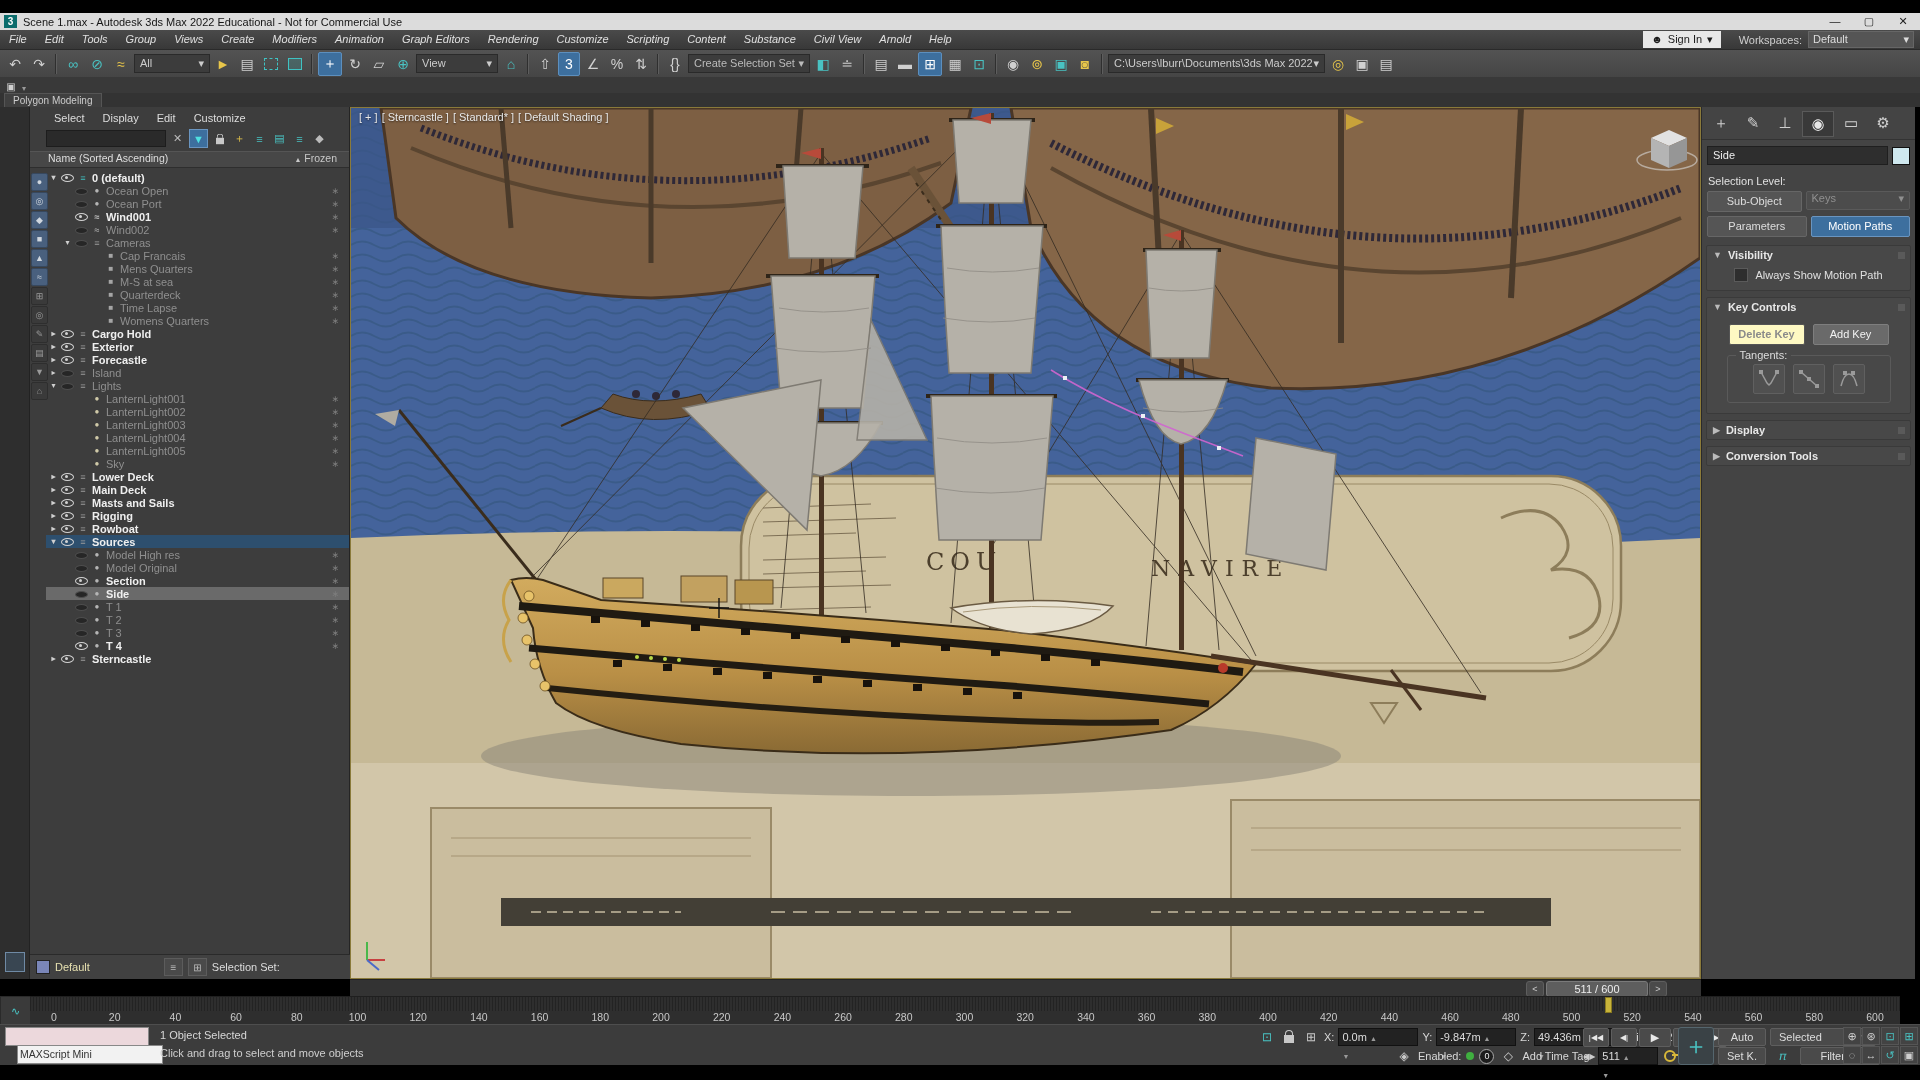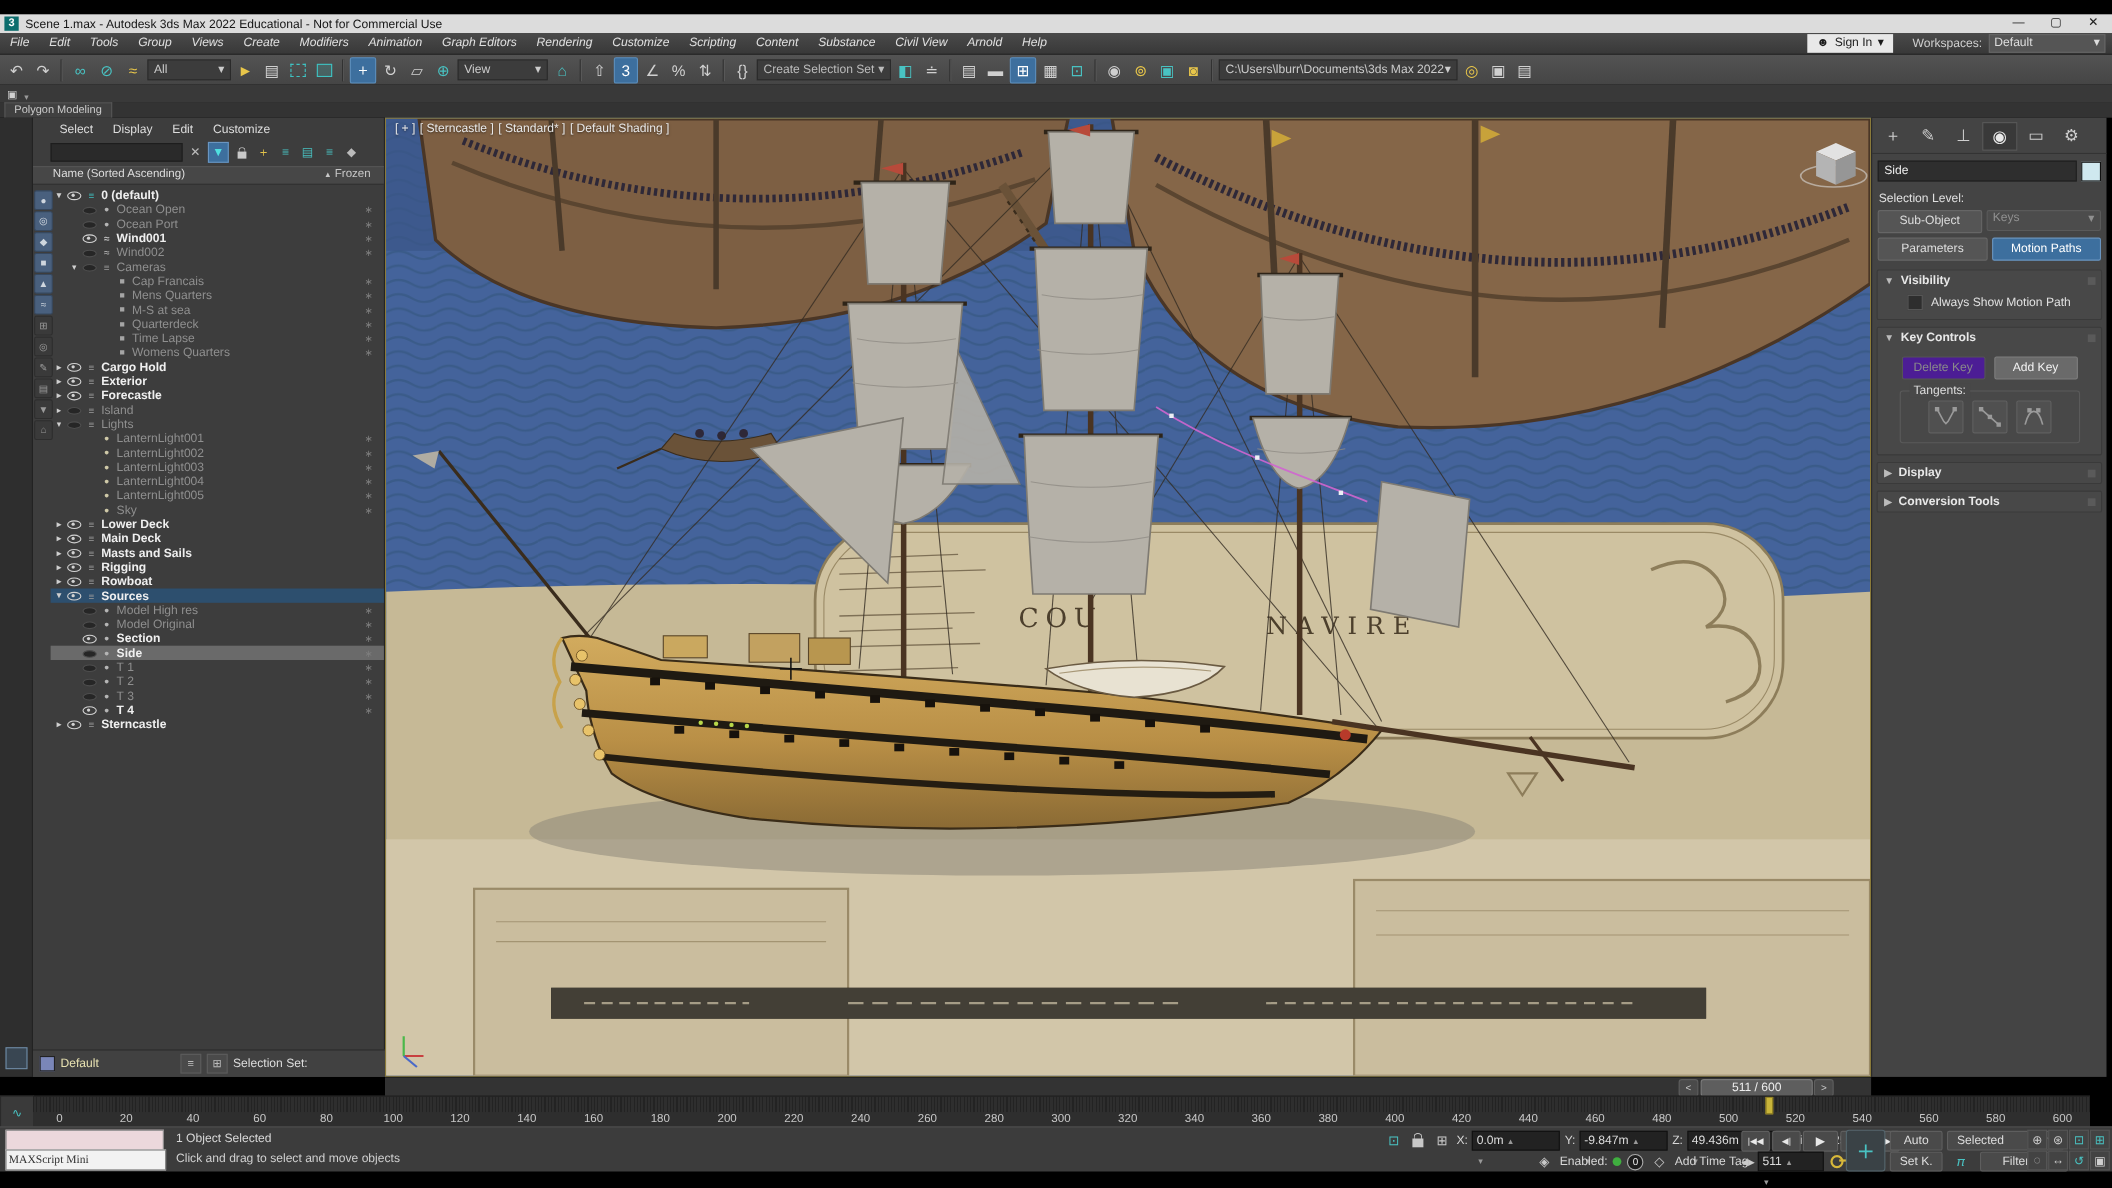--- a/index.html
+++ b/index.html
@@ -90,22 +90,22 @@
   #curvebtn{left:0px;top:996px;width:29px;height:28px;background:#3a3a3a;border:1px solid #2a2a2a;
     color:#49c2c2;font-size:11px;display:flex;align-items:center;justify-content:center;}
   #ruler{left:30px;top:996px;width:1870px;height:28px;background:#2e2e2e;border-top:1px solid #1f1f1f;overflow:hidden;}
   #rticks{left:0;top:0;width:1870px;height:14px;
     background:repeating-linear-gradient(90deg,#232323 0 1px,#2e2e2e 1px 3px);}
   .rlab{position:absolute;top:14px;transform:translateX(-50%);color:#c8c8c8;font-size:10.5px;}
   #playhead{top:0;width:5px;height:14px;background:#c8b43a;border:1px solid #8a7a20;}
   
   #statusbar{left:0;top:1024px;width:1920px;height:40px;background:#3c3c3c;border-top:1px solid #4e4e4e;color:#d8d8d8;font-size:11px;}
   #msrose{left:5px;top:2px;width:142px;height:17px;background:#ecd8dc;border:1px solid #888;}
-  #mswhite{left:5px;top:20px;width:142px;height:17px;background:#f2f2f2;border:1px solid #888;
-    color:#333;font-family:Liberation Serif, serif;font-size:10.5px;line-height:17px;padding-left:2px;}
+  #mswhite{left:17px;top:20px;width:142px;height:17px;background:#f2f2f2;border:1px solid #888;
+    color:#333;font-family:Liberation Sans, sans-serif;font-size:10.5px;line-height:17px;padding-left:2px;}
   #selcount{left:160px;top:4px;} #prompt{left:160px;top:22px;color:#cfcfcf;}
   .sico{width:18px;height:18px;display:flex;align-items:center;justify-content:center;color:#c8c8c8;font-size:12px;}
   .cfield{background:#222;border:1px solid #111;height:16px;line-height:16px;color:#ddd;padding:0 3px;position:relative;}
   .spin{color:#999;font-size:7px;margin-left:3px;}
   #coordrow{left:1258px;top:3px;display:flex;align-items:center;gap:4px;}
   #enabledrow{left:1395px;top:22px;display:flex;align-items:center;gap:5px;}
   .greendot{width:8px;height:8px;border-radius:50%;background:#3fae3f;}
   #zerocirc{width:13px;height:13px;border-radius:50%;background:#1d1d1d;border:1px solid #aaa;color:#eee;
     font-size:9px;display:flex;align-items:center;justify-content:center;}
   #playrow{left:1583px;top:3px;display:flex;gap:2px;}
@@ -140,21 +140,21 @@
     display:flex;align-items:flex-start;justify-content:space-between;padding:0 5px;box-sizing:border-box;}
   .rollout{margin:6px 4px 0 4px;background:#484848;border:1px solid #3a3a3a;border-radius:2px;}
   .rhead{height:18px;display:flex;align-items:center;gap:6px;padding:0 6px;font-weight:bold;color:#e8e8e8;position:relative;}
   .rhead .pin{position:absolute;right:5px;width:7px;height:7px;background:#5a5a5a;}
   .rarr{font-size:9px;color:#bbb;}
   .rbody{padding:4px 6px 8px 6px;}
   .chkrow{display:flex;align-items:center;gap:7px;justify-content:center;color:#e0e0e0;}
   .chk{width:12px;height:12px;background:#2e2e2e;border:1px solid #5a5a5a;}
   .keybtns{display:flex;gap:8px;justify-content:center;padding:4px 0 2px 0;}
   .kb{width:74px;height:19px;border-radius:2px;text-align:center;line-height:19px;}
-  .kb.disabled{background:#4c1d95;border:1px solid #555;color:#8a8a8a;}
+  .kb.disabled{background:#fef9c3;border:1px solid #555;color:#8a8a8a;font-weight:bold;}
   .kb.lit{background:#6a6a6a;border:1px solid #7e7e7e;color:#f2f2f2;}
   #tangents{margin:8px auto 2px auto;width:150px;border:1px solid #5a5a5a;border-radius:3px;padding:8px 6px 8px 6px;position:relative;}
   #tanglabel{position:absolute;top:-7px;left:8px;background:#484848;padding:0 4px;color:#ddd;}
   #tangbtns{display:flex;gap:8px;justify-content:center;}
   .tb{width:30px;height:28px;background:#505050;border:1px solid #606060;border-radius:2px;display:flex;align-items:center;justify-content:center;}
 </style>
 </head>
 <body>
 
 <div class="abs" id="titlebar">

